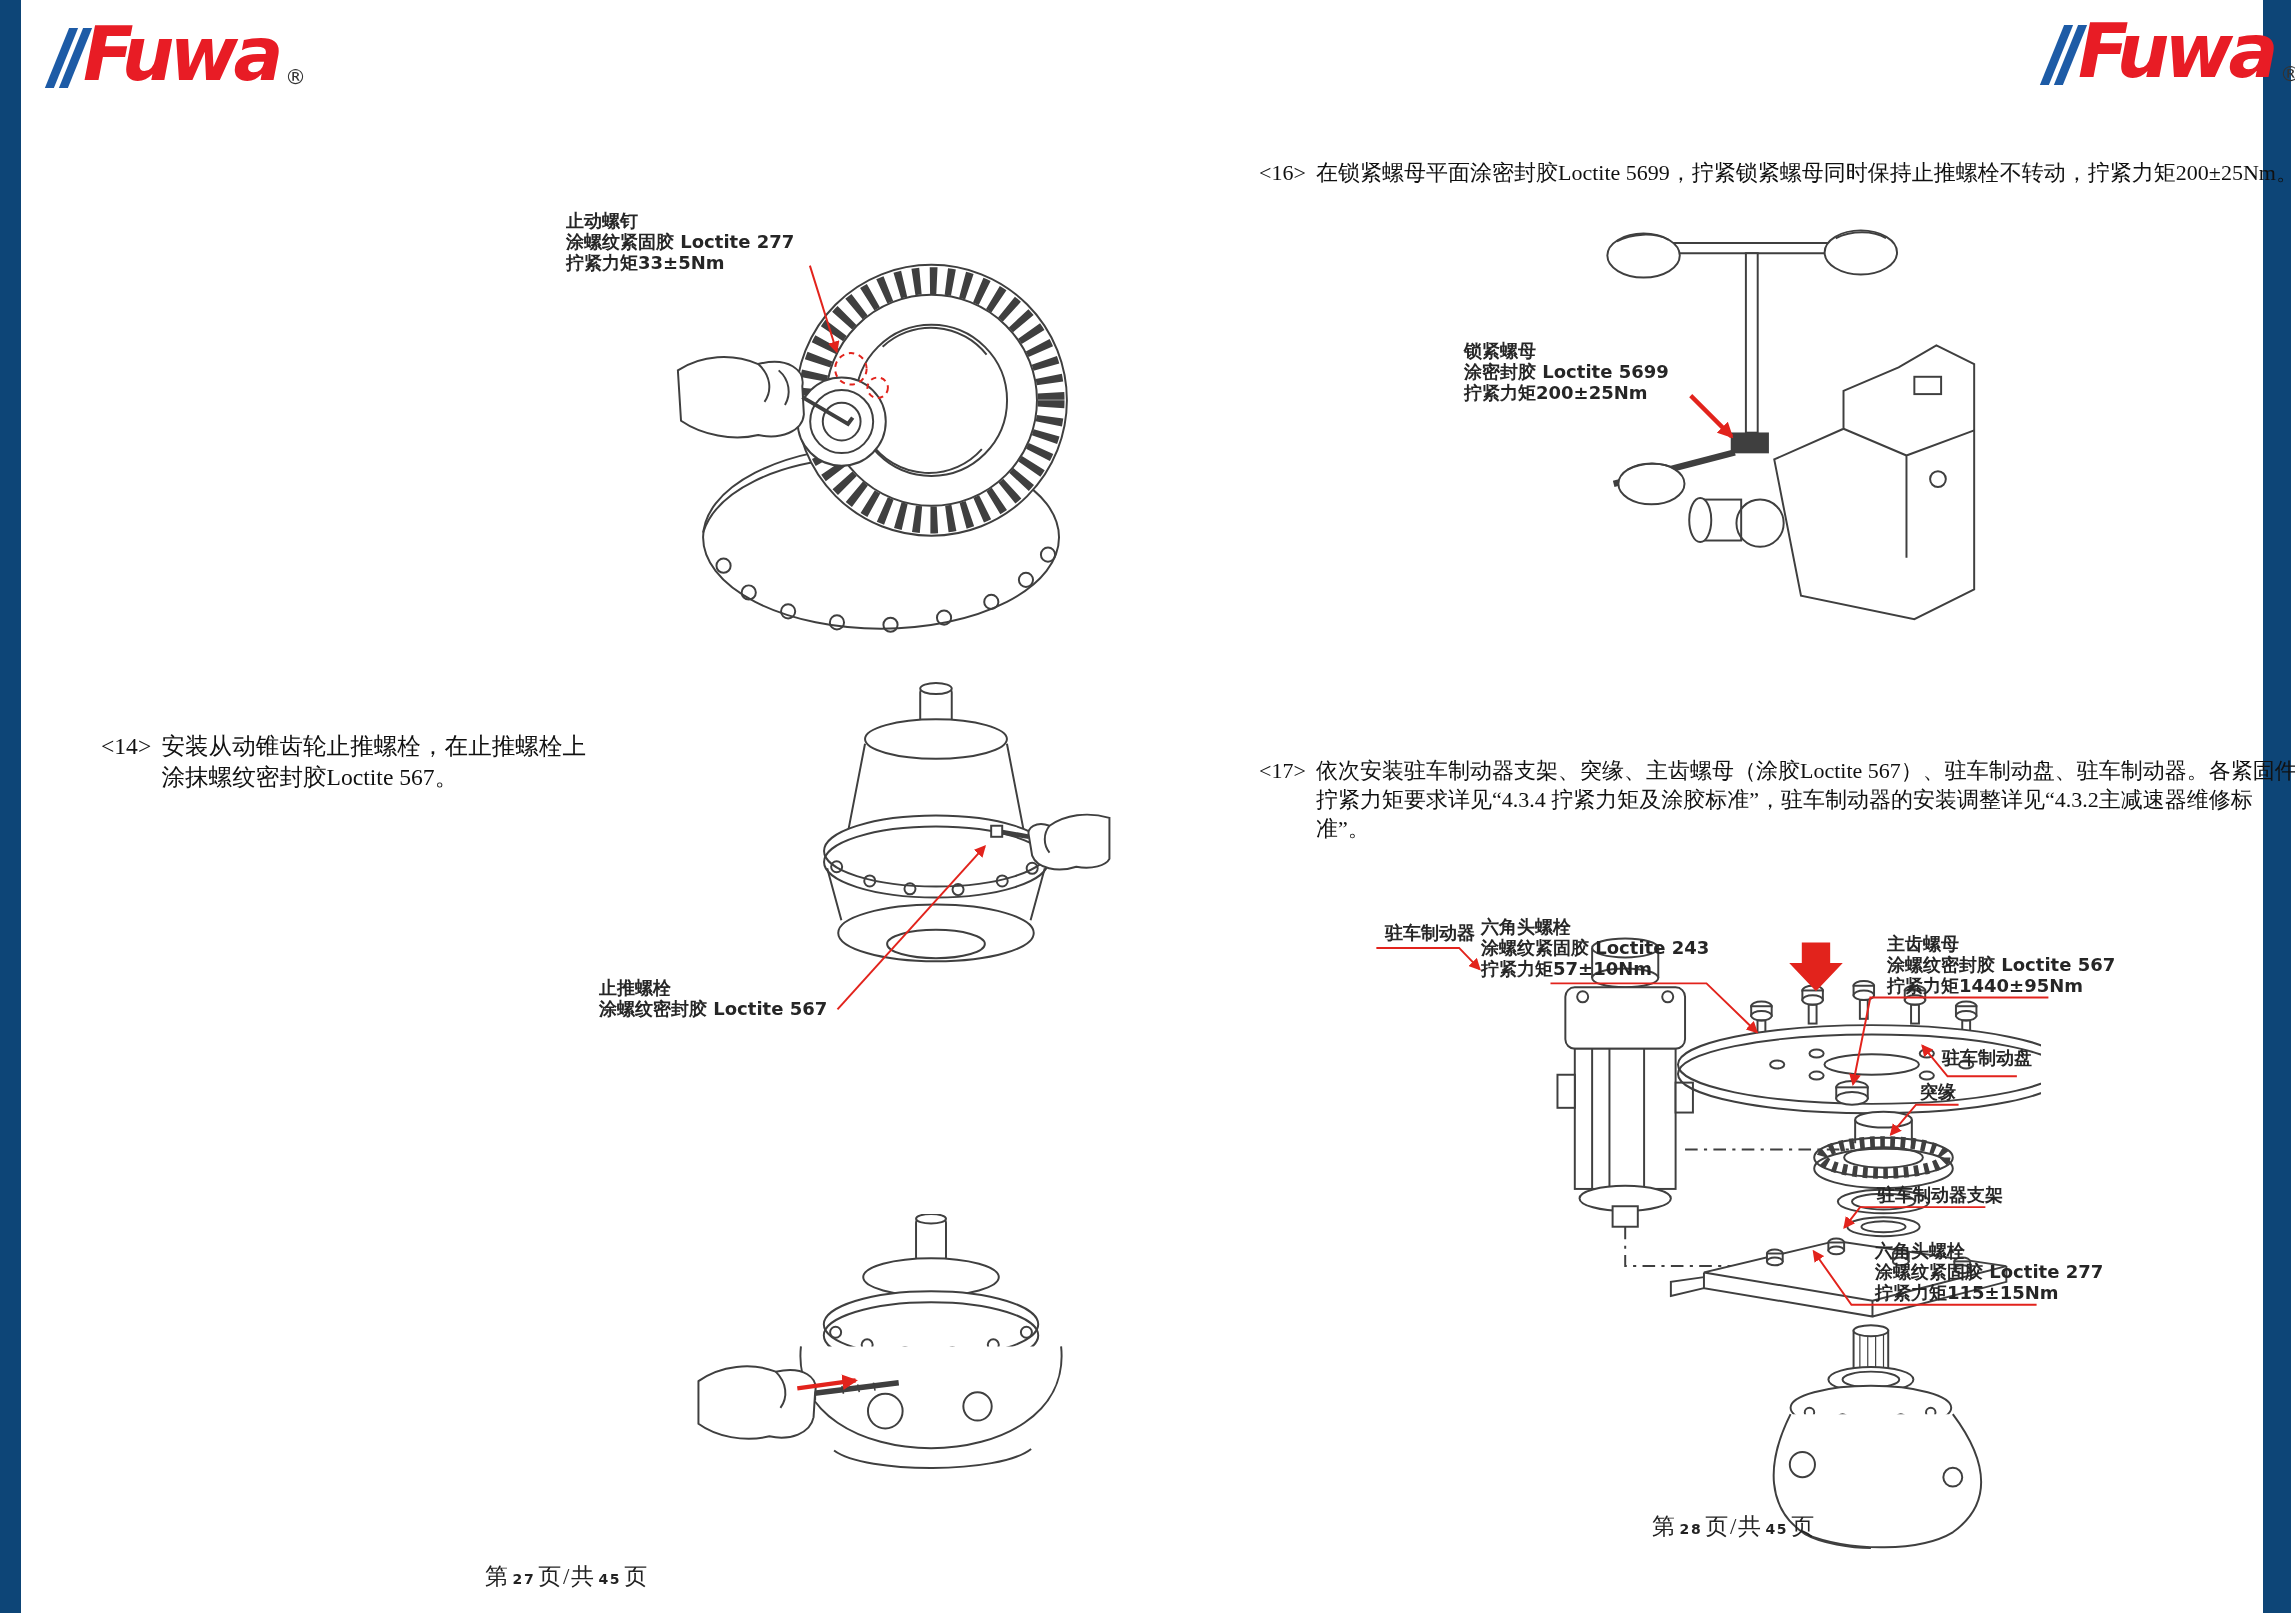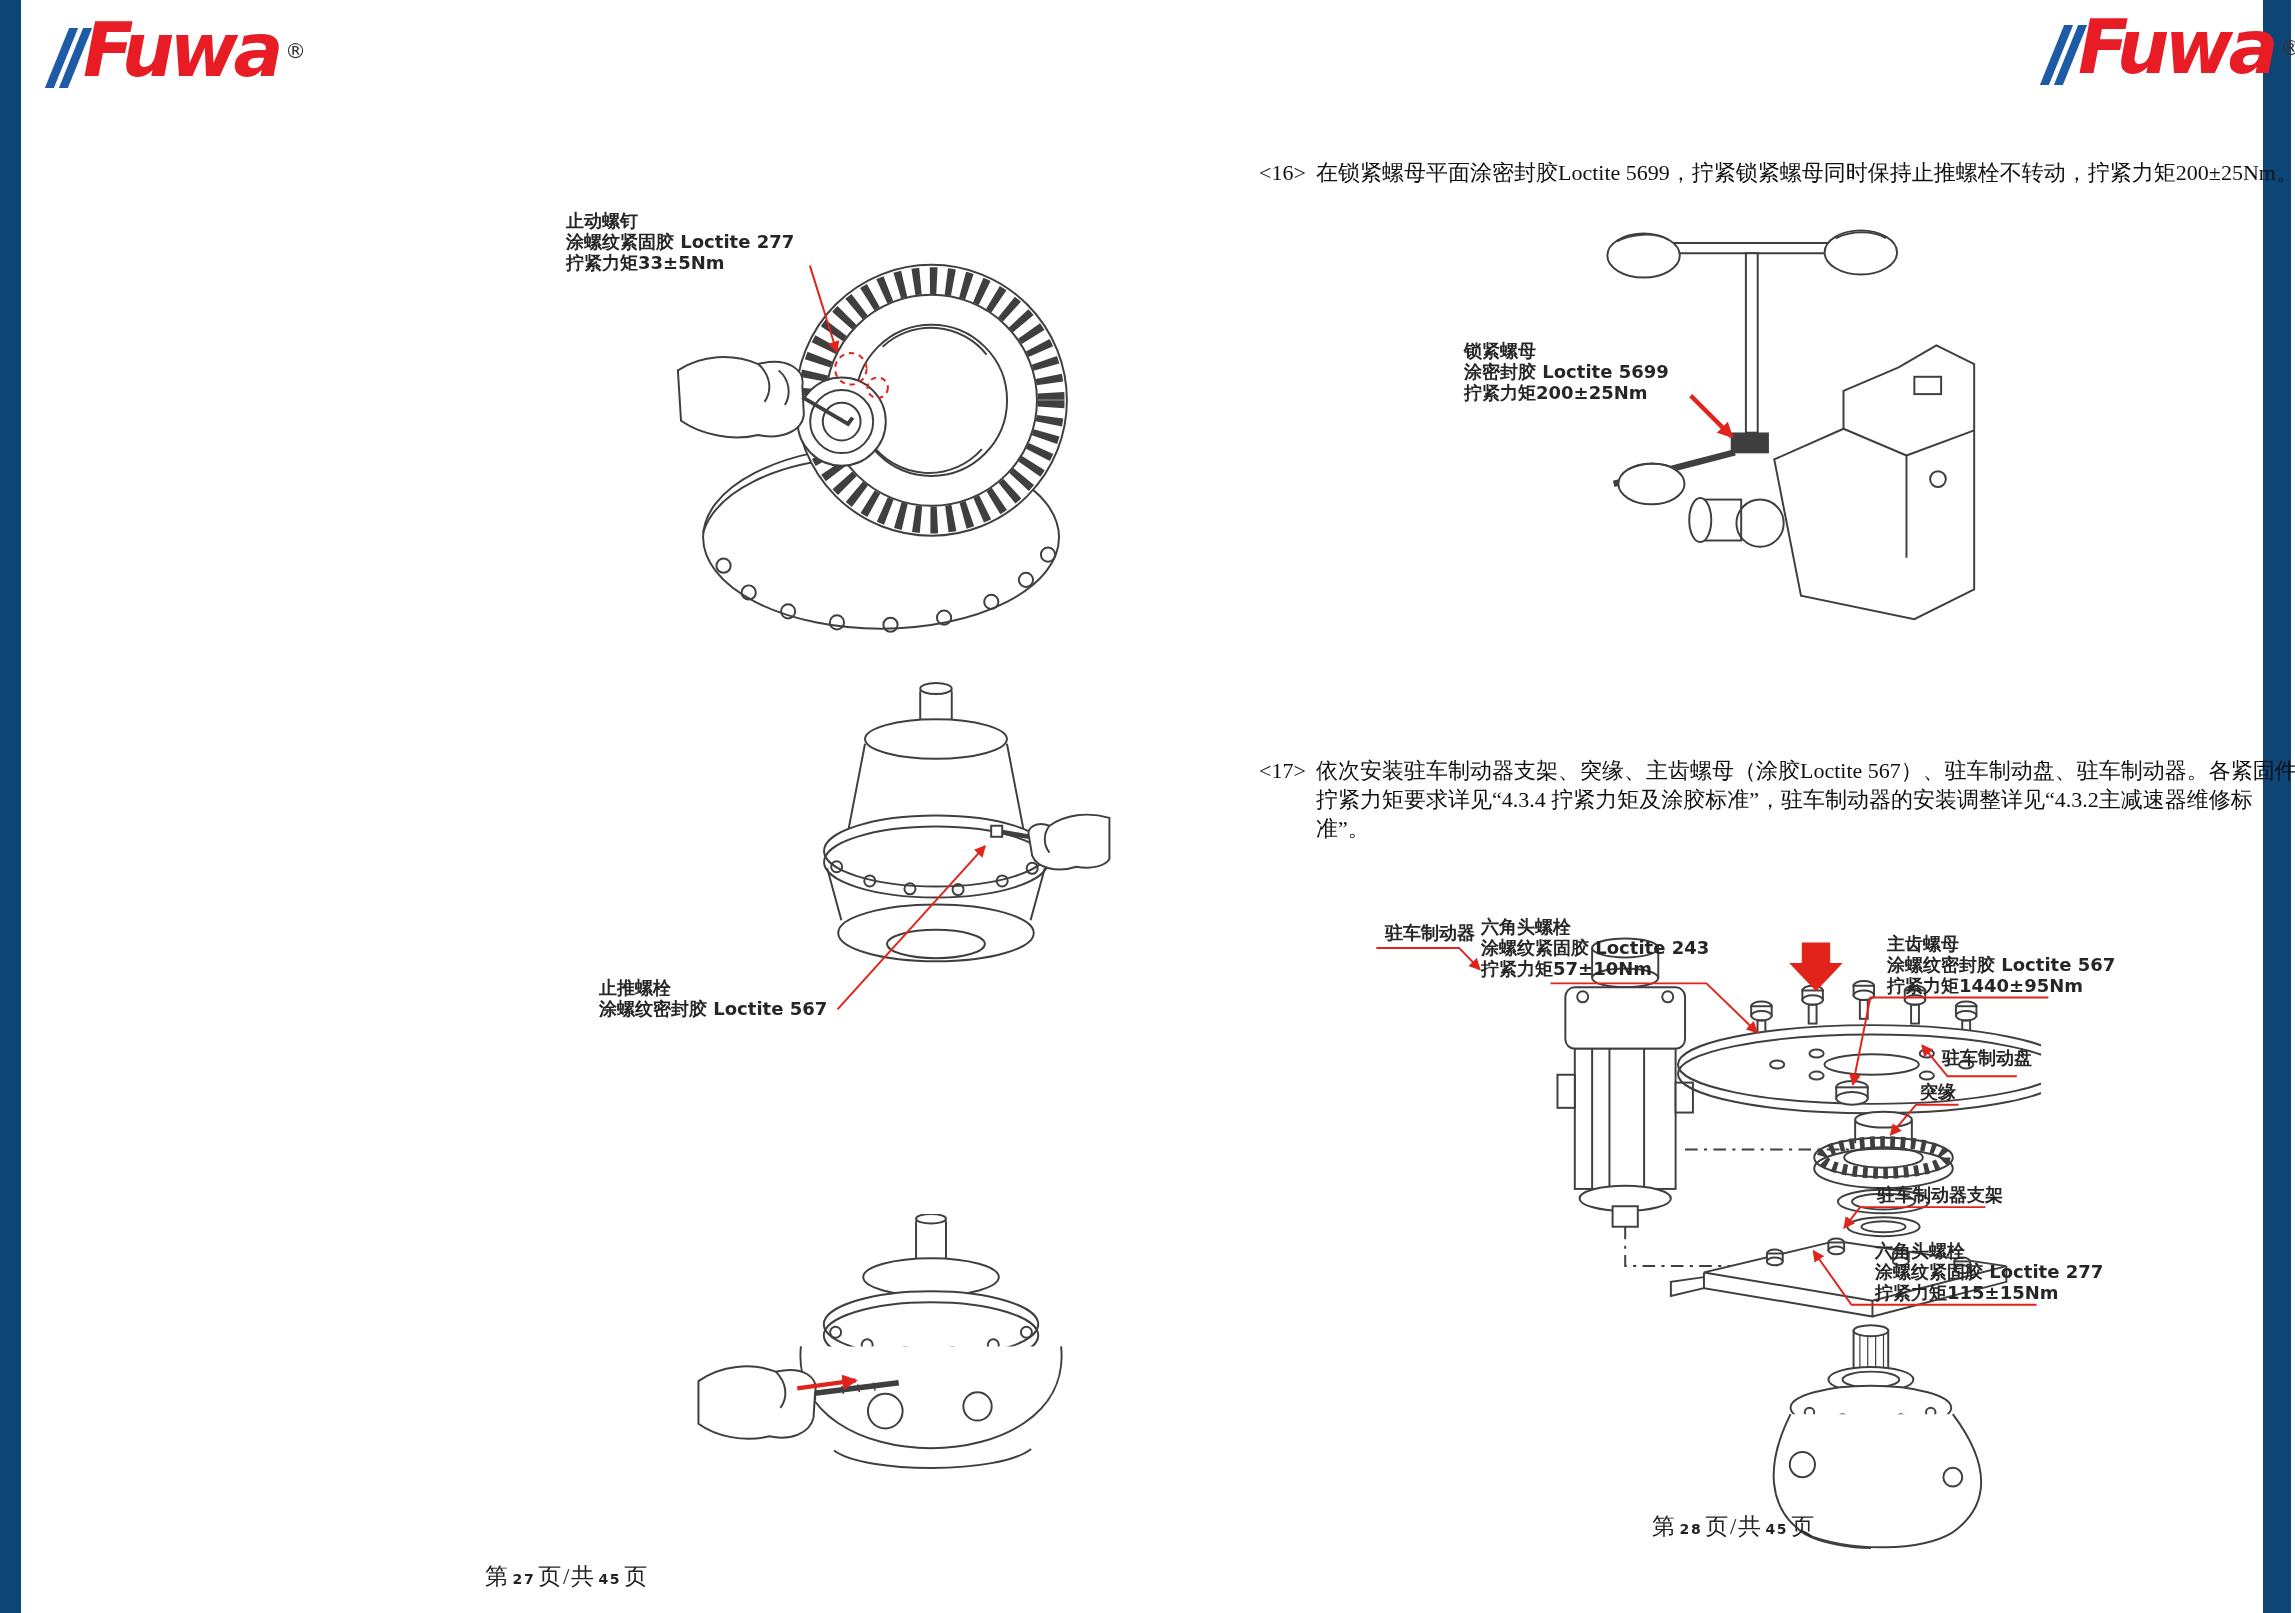--- a/index.html
+++ b/index.html
@@ -7,21 +7,21 @@
     --line:#3f3f3f; --ink:#1c1c1c;
   }
   html,body{margin:0;padding:0;background:#ffffff;}
   .canvas{position:relative;width:2295px;height:1613px;background:#fff;overflow:hidden;
           font-family:"Liberation Serif","DejaVu Serif",serif;color:var(--ink);}
   .bar{position:absolute;top:0;height:100%;background:var(--navy);}
   .bar.left{left:0;width:21px;}
   .bar.right{left:2263px;width:28px;}
 
   
-  .logo{position:absolute;display:flex;align-items:flex-start;}
+  .logo{position:absolute;display:flex;align-items:flex-end;}
   .logo-slashes{display:flex;gap:5.5px;margin-top:12.6px;margin-right:3.2px;transform:skewX(-22deg);}
   .logo-slashes i{display:block;width:8.7px;height:60px;background:var(--logo_blue);}
   .logo-text{font-family:"DejaVu Sans","Liberation Sans",sans-serif;font-style:italic;font-weight:bold;
              font-size:74px;line-height:68px;color:var(--logo_red);letter-spacing:-4.7px;}
   .logo-reg{font-family:"DejaVu Sans",sans-serif;font-style:normal;font-weight:400;
             font-size:21px;line-height:21px;color:#333;margin-left:6.3px;margin-top:25px;}
 
   
   .step{position:absolute;display:flex;color:#111;}
   .step .step-num{flex:0 0 auto;margin-right:10.2px;white-space:nowrap;}
@@ -70,20 +70,27 @@
   <div class="logo" style="left:2052px;top:12.6px">
     <span class="logo-slashes">
         <i></i>
         <i></i>
       </span>
     <span class="logo-text">Fuwa</span>
     <span class="logo-reg">®</span>
   </div>
 
 
+  <div class="step lp" style="left:101px;top:731px">
+    <div class="step-num">&lt;14&gt;</div>
+    <div class="step-lines">
+      <div>安装从动锥齿轮止推螺栓，在止推螺栓上</div>
+      <div>涂抹螺纹密封胶Loctite 567。</div>
+    </div>
+  </div>
 
 
   <svg class="fig" style="left:670px;top:252px" width="441" height="410" viewBox="0 0 560 520">
     <g fill="#fff" stroke="#3f3f3f" stroke-width="2.5">
       <ellipse cx="268" cy="362" rx="226" ry="116"></ellipse>
       <path d="M42,356 C60,300 140,268 220,262" fill="none"></path>
       <circle cx="68" cy="398" r="9" fill="none"></circle>
         <circle cx="100" cy="432" r="9" fill="none"></circle>
       <circle cx="150" cy="456" r="9" fill="none"></circle>
         <circle cx="212" cy="470" r="9" fill="none"></circle>

